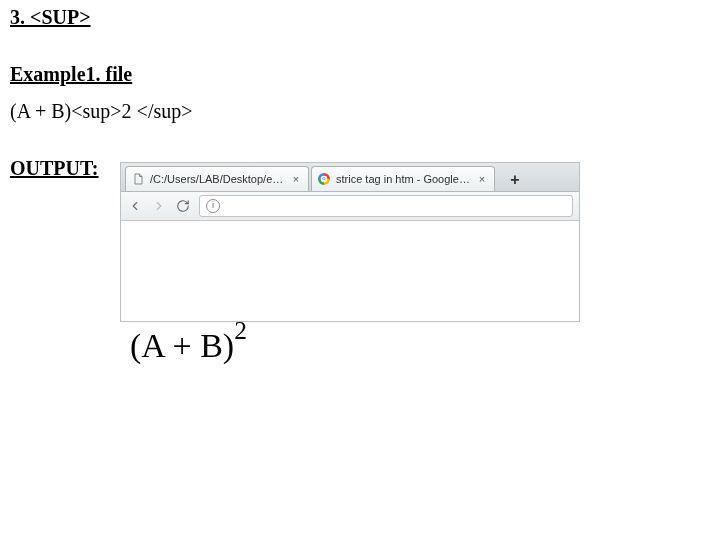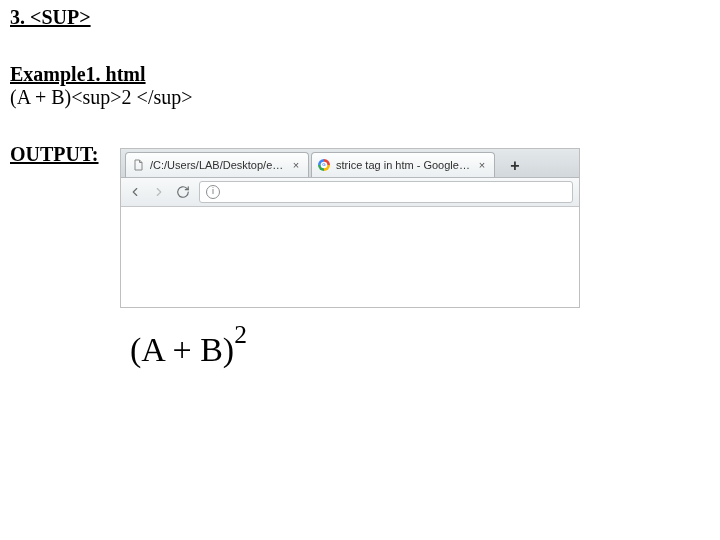--- a/index.html
+++ b/index.html
@@ -22,21 +22,21 @@
     text-decoration: underline;
   }
   .colon-def {
   }
   .example-heading {
     margin-top: 34px;
     font-weight: bold;
     text-decoration: underline;
   }
   .code-line {
-    margin-top: 0;
+    margin-top: 14px;
   }
   .output-heading {
     margin-top: 34px;
     font-weight: bold;
     text-decoration: underline;
   }
 
   
   .browser-frame {
     width: 460px;
@@ -151,21 +151,20 @@
     text-align: center;
     color: #6a6e70;
   }
   .page-viewport {
     height: 100px;
     background: #fff;
   }
 
   .rendered-output {
     margin-left: 120px;
-    margin-top: 18px;
     font-family: "Times New Roman", serif;
     font-size: 34px;
   }
   .rendered-output sup {
     font-size: 0.75em;
     position: relative;
     top: -0.25em;
   }
 
   
@@ -190,21 +189,21 @@
     font-weight:bold;
   }
 </style>
 </head>
 <body>
 
 <div class="heading-row">
   <span class="tag-heading">3. &lt;SUP&gt;</span>
 </div>
 
-<div class="example-heading">Example1. html</div>
+<div class="example-heading">Example1. file</div>
 <div class="code-line">(A + B)&lt;sup&gt;2 &lt;/sup&gt;</div>
 
 <div class="output-heading">OUTPUT:</div>
 
 <div class="browser-frame">
   <div class="tab-strip">
     <div class="tab">
       <span class="favicon">
         <svg viewBox="0 0 24 24" fill="none" stroke="#888" stroke-width="2">
           <path d="M6 2h9l5 5v15H6z"></path>

